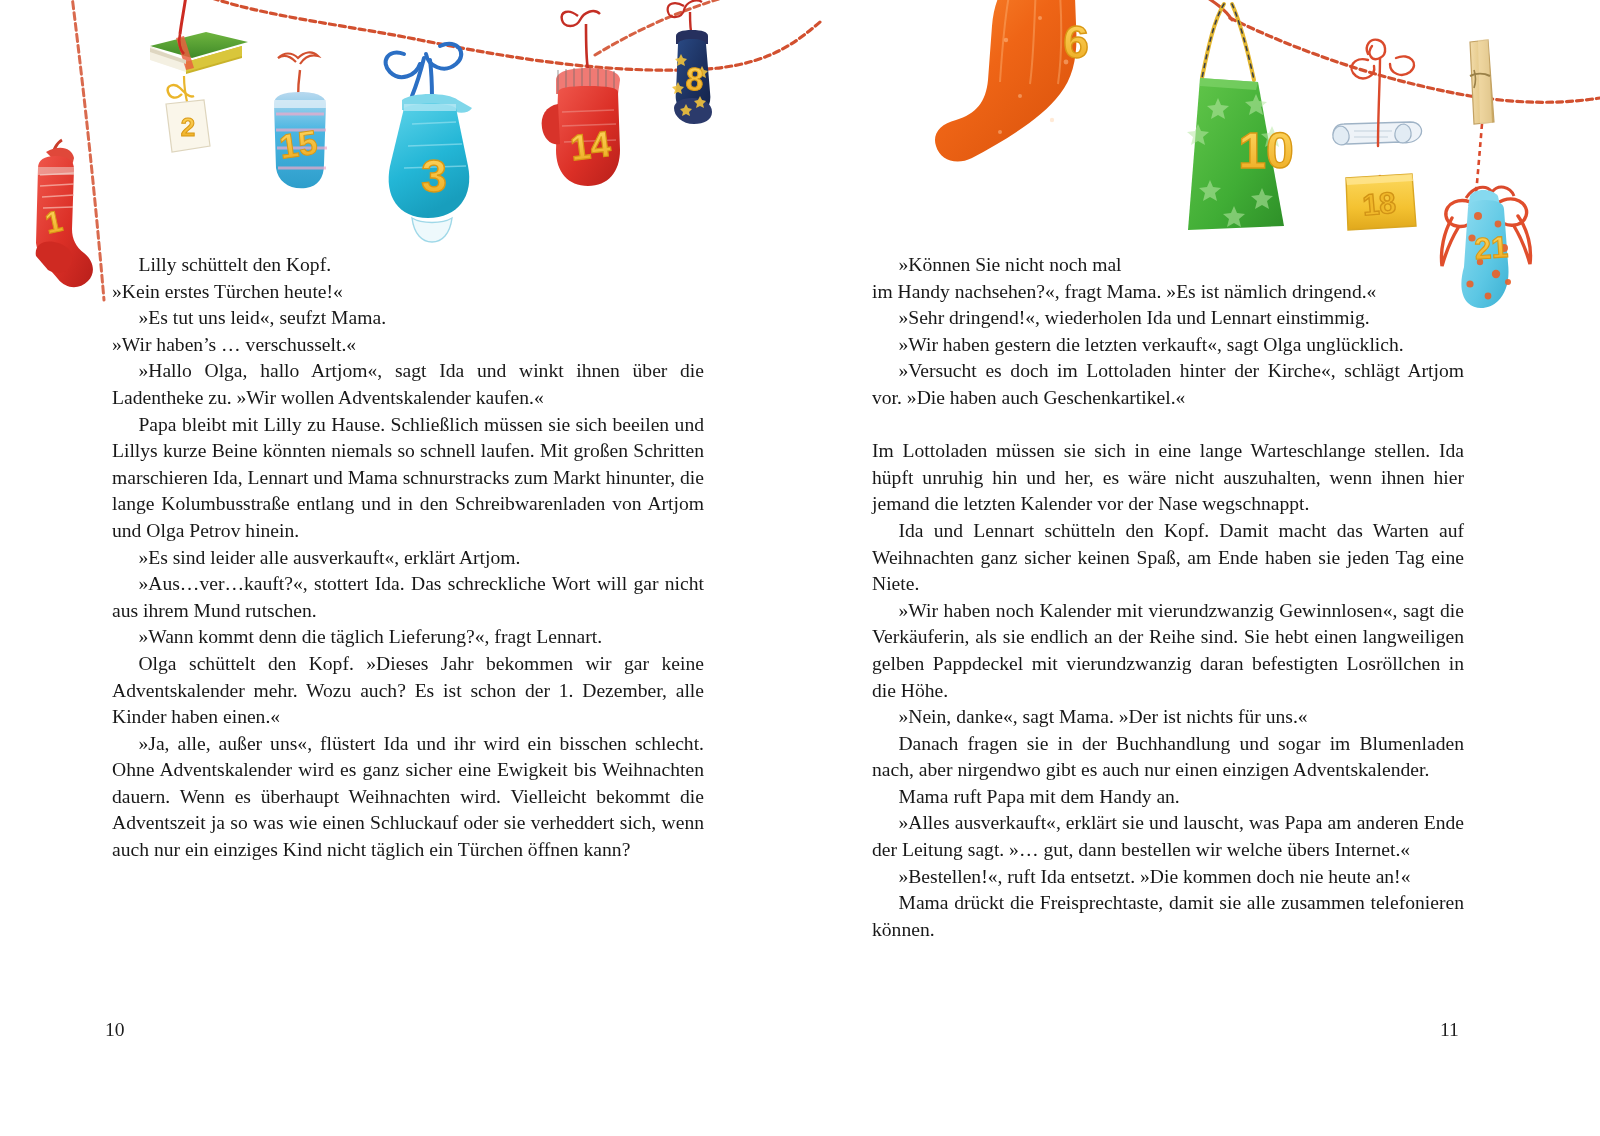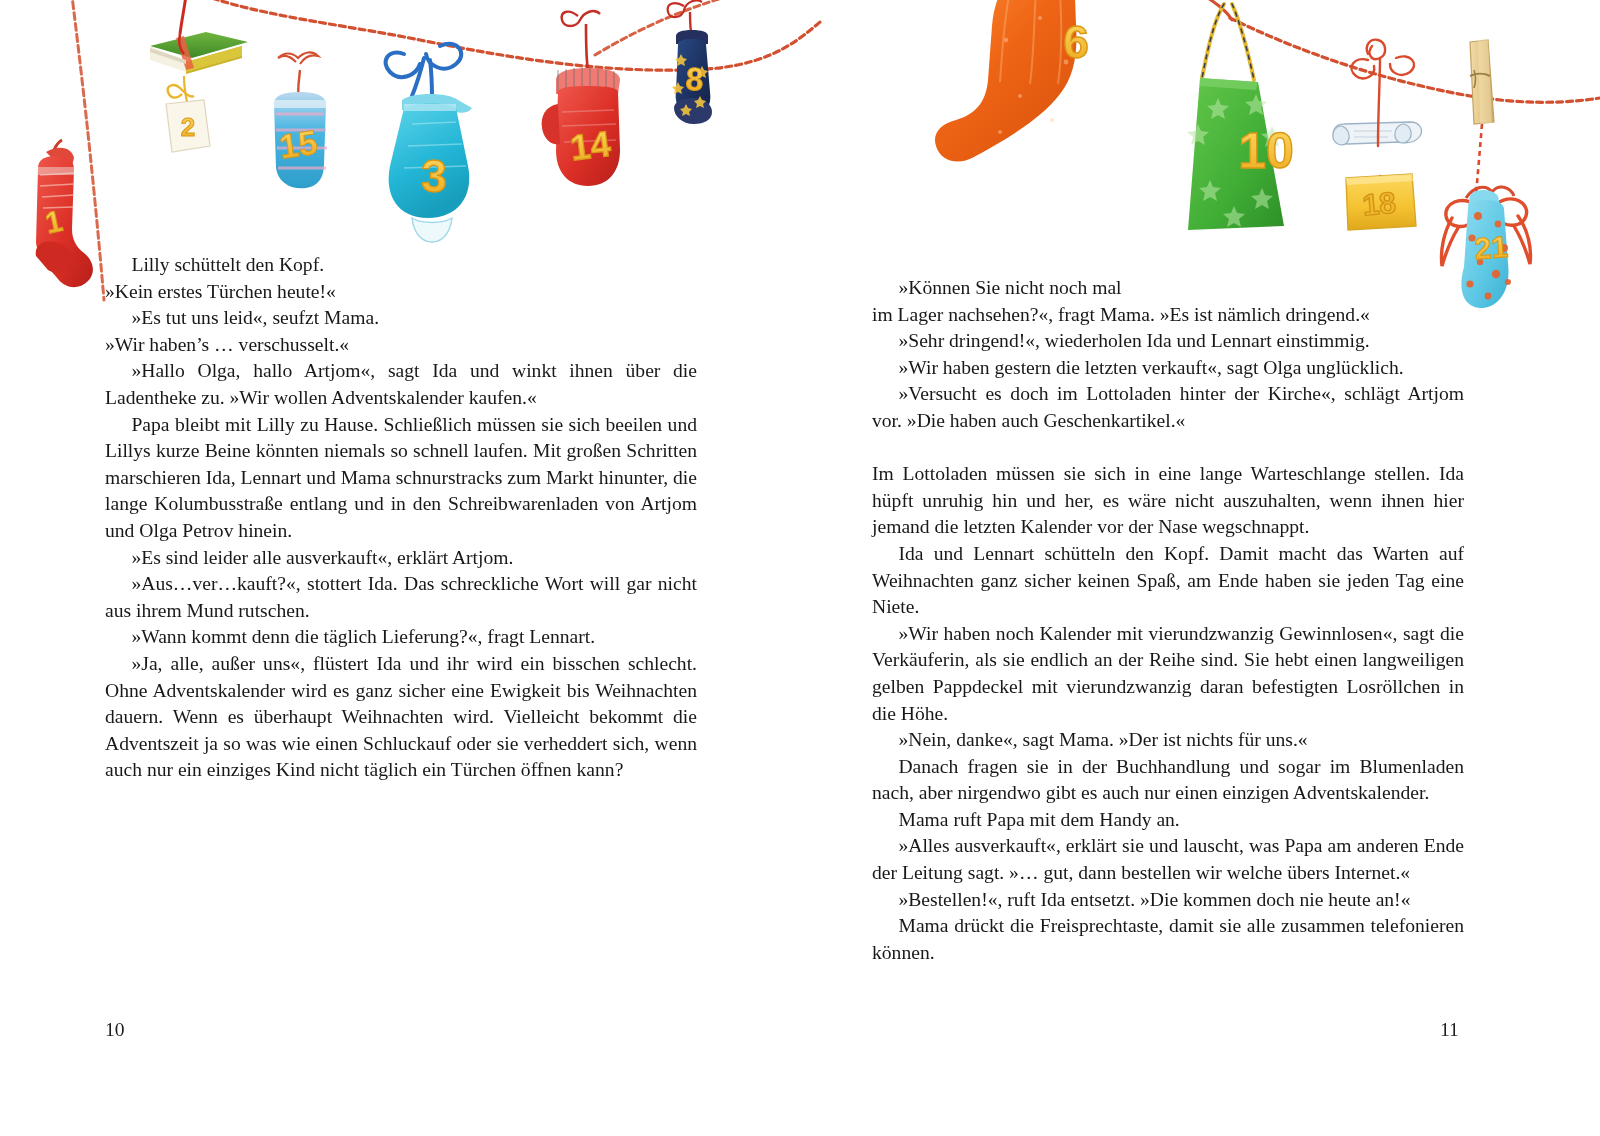--- a/index.html
+++ b/index.html
@@ -47,22 +47,22 @@
   .textblock {
     position: absolute;
     top: 252px;
     font-size: 19.6px;
     line-height: 26.6px;
     text-align: justify;
     text-justify: inter-word;
     hyphens: none;
     color: #181818;
   }
-  .page-left .textblock  { left: 105px; width: 592px; }
-  .page-right .textblock { left: 72px;  width: 592px; margin-top: 23px; }
+  .page-left .textblock  { left: 112px; width: 592px; }
+  .page-right .textblock { left: 72px;  width: 592px; }
 
   .textblock p {
     margin: 0;
     text-indent: 1.35em;
   }
   .textblock p.noindent { text-indent: 0; }
   .textblock p.gap { margin-top: 26.6px; }
 
   
   .textblock p.ragged { text-align: left; }
@@ -364,29 +364,30 @@
     <div class="textblock" id="left-text">
         <p class="ragged">Lilly schüttelt den Kopf.</p>
         <p class="noindent ragged">»Kein erstes Türchen heute!«</p>
         <p class="ragged">»Es tut uns leid«, seufzt Mama.</p>
         <p class="noindent ragged">»Wir haben’s … verschusselt.«</p>
         <p>»Hallo Olga, hallo Artjom«, sagt Ida und winkt ihnen über die Ladentheke zu. »Wir wollen Adventskalender kaufen.«</p>
         <p>Papa bleibt mit Lilly zu Hause. Schließlich müssen sie sich beeilen und Lillys kurze Beine könnten niemals so schnell laufen. Mit großen Schritten marschieren Ida, Lennart und Mama schnurstracks zum Markt hinunter, die lange Kolumbusstraße entlang und in den Schreibwarenladen von Artjom und Olga Petrov hinein.</p>
         <p class="ragged">»Es sind leider alle ausverkauft«, erklärt Artjom.</p>
         <p>»Aus…ver…kauft?«, stottert Ida. Das schreckliche Wort will gar nicht aus ihrem Mund rutschen.</p>
         <p class="ragged">»Wann kommt denn die täglich Lieferung?«, fragt Lennart.</p>
+        <p>Olga schüttelt den Kopf. »Dieses Jahr bekommen wir gar keine Adventskalender mehr. Wozu auch? Es ist schon der 1. Dezember, alle Kinder haben einen.«</p>
         <p>»Ja, alle, außer uns«, flüstert Ida und ihr wird ein bisschen schlecht. Ohne Adventskalender wird es ganz sicher eine Ewigkeit bis Weihnachten dauern. Wenn es überhaupt Weihnachten wird. Vielleicht bekommt die Adventszeit ja so was wie einen Schluckauf oder sie verheddert sich, wenn auch nur ein einziges Kind nicht täglich ein Türchen öffnen kann?</p>
       </div>
     <div class="folio">10</div>
   </div>
 
   <div class="page page-right">
     <div class="textblock" id="right-text">
         <p class="ragged">»Können Sie nicht noch mal</p>
-        <p class="noindent ragged">im Lager nachsehen?«, fragt Mama. »Es ist nämlich dringend.«</p>
+        <p class="noindent ragged">im Handy nachsehen?«, fragt Mama. »Es ist nämlich dringend.«</p>
         <p class="ragged">»Sehr dringend!«, wiederholen Ida und Lennart einstimmig.</p>
         <p class="ragged">»Wir haben gestern die letzten verkauft«, sagt Olga unglücklich.</p>
         <p>»Versucht es doch im Lottoladen hinter der Kirche«, schlägt Artjom vor. »Die haben auch Geschenkartikel.«</p>
         <p class="noindent gap">Im Lottoladen müssen sie sich in eine lange Warteschlange stellen. Ida hüpft unruhig hin und her, es wäre nicht auszuhalten, wenn ihnen hier jemand die letzten Kalender vor der Nase wegschnappt.</p>
         <p>Ida und Lennart schütteln den Kopf. Damit macht das Warten auf Weihnachten ganz sicher keinen Spaß, am Ende haben sie jeden Tag eine Niete.</p>
         <p>»Wir haben noch Kalender mit vierundzwanzig Gewinnlosen«, sagt die Verkäuferin, als sie endlich an der Reihe sind. Sie hebt einen langweiligen gelben Pappdeckel mit vierundzwanzig daran befestigten Losröllchen in die Höhe.</p>
         <p class="ragged">»Nein, danke«, sagt Mama. »Der ist nichts für uns.«</p>
         <p>Danach fragen sie in der Buchhandlung und sogar im Blumenladen nach, aber nirgendwo gibt es auch nur einen einzigen Adventskalender.</p>
         <p class="ragged">Mama ruft Papa mit dem Handy an.</p>
         <p>»Alles ausverkauft«, erklärt sie und lauscht, was Papa am anderen Ende der Leitung sagt. »… gut, dann bestellen wir welche übers Internet.«</p>

